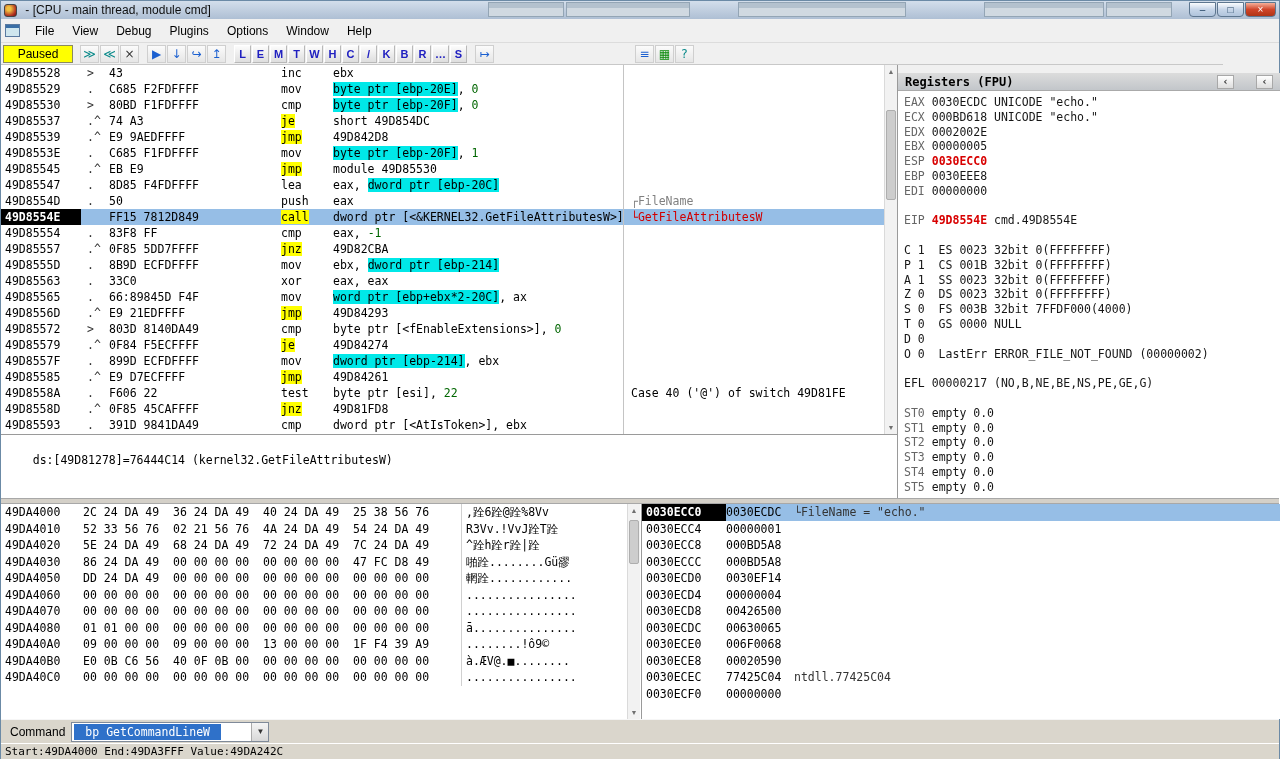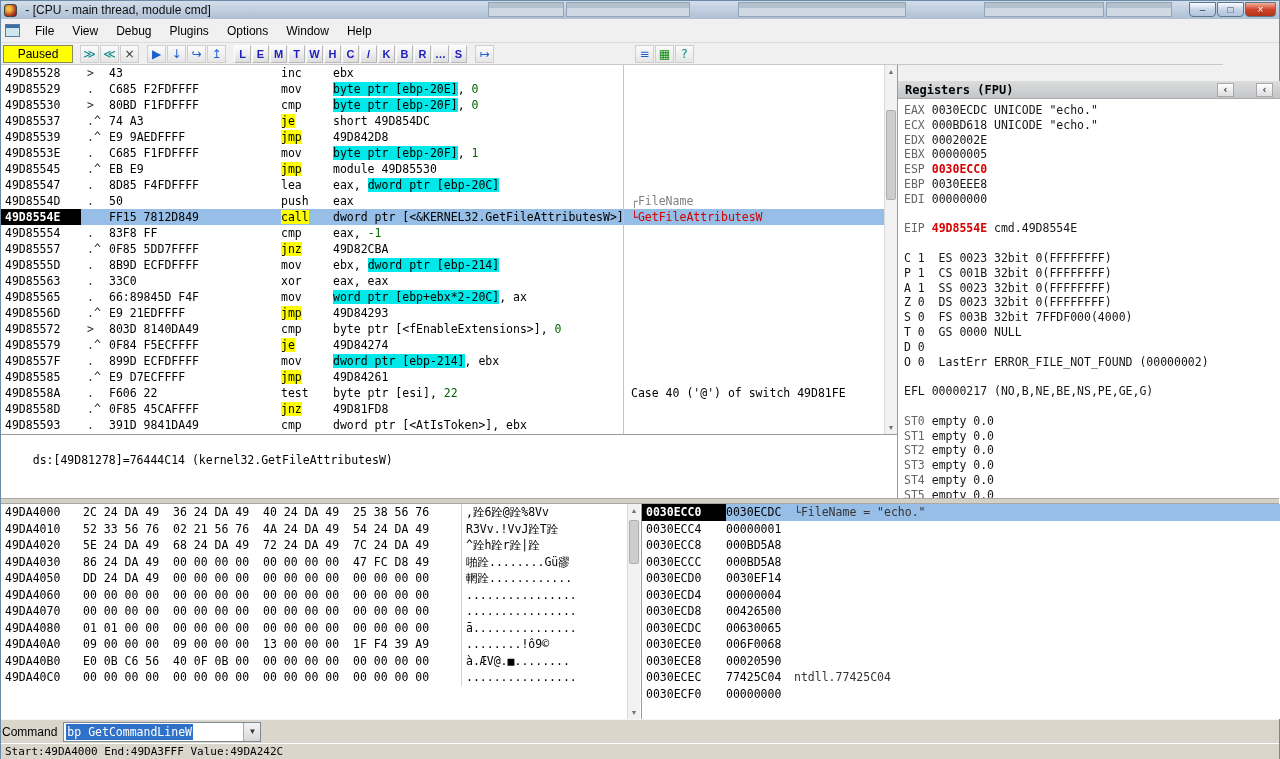--- a/index.html
+++ b/index.html
@@ -69,21 +69,21 @@
 
   
   .vscroll{position:absolute;width:13px;background:#f2f2f2;border-left:1px solid #dadada;z-index:3}
   .sarrow{position:absolute;left:0;width:12px;height:13px;text-align:center;font-size:7px;
     line-height:13px;color:#707070;background:#f2f2f2}
   .sarrow.down{bottom:0}
   .sthumb{position:absolute;left:1px;width:10px;background:#cdcdcd;border:1px solid #aeaeae;border-radius:2px}
 
   
   .vdiv{position:absolute;left:896px;top:64px;width:1px;height:433px;background:#9a9a9a}
-  .registers{position:absolute;left:897px;top:80px;width:383px;height:493px;background:#fff;overflow:hidden}
+  .registers{position:absolute;left:897px;top:72px;width:383px;height:493px;background:#fff;overflow:hidden}
   .reg-header{height:18px;background:linear-gradient(#dcdcdc,#c2c6ca);border-bottom:1px solid #aaa;
     display:flex;align-items:center;font-family:"DejaVu Sans Mono",monospace;font-size:12px;font-weight:bold;
     padding-left:7px;color:#000}
   .rh-btns{margin-left:auto;margin-right:8px;display:flex}
   .rh-btn{width:17px;height:14px;border:1px solid #a8a8a8;background:linear-gradient(#fff,#ddd);
     font-size:10px;line-height:12px;text-align:center;color:#333;margin-left:22px}
   #reg-lines{padding:4px 0 0 6px;font-family:"DejaVu Sans Mono",monospace;font-size:11.5px;line-height:14.8px}
   .reg-line{height:14.8px;white-space:pre}
   .r-n{color:#666}
   .r-v{color:#161616}
@@ -108,24 +108,24 @@
   .strow{height:16.5px;line-height:16.5px;white-space:pre}
   .strow.sel{background:#96bee6}
   .s-addr{display:inline-block;width:84px;padding-left:4px}
   .strow.sel .s-addr{background:#000;color:#fff;font-weight:bold}
   .s-val{display:inline-block;width:68px}
   .s-comm{color:#333}
 
   
   .cmdbar{position:absolute;left:0;top:718px;width:1278px;height:24px;background:#dad6cc;
     border-top:1px solid #f6f6f6;display:flex;align-items:center}
-  .cmd-label{font-size:12px;color:#000;margin:0 6px 0 1px}
+  .cmd-label{font-size:12px;color:#000;margin:0 6px 0 9px}
   .combo{width:198px;height:20px;background:#fff;border:1px solid #7f8a99;display:flex;align-items:center;position:relative}
   .combo-text{font-family:"DejaVu Sans Mono",monospace;font-size:11.5px;background:#2f71c9;color:#fff;
-    margin-left:2px;padding:1px 1px;white-space:pre}
+    margin-left:2px;padding:1px 11px;white-space:pre}
   .combo-btn{position:absolute;right:0;top:0;width:17px;height:18px;border-left:1px solid #aaa;
     background:linear-gradient(#f4f4f4,#d8d8d8);text-align:center;font-size:8px;line-height:18px;color:#333}
 
   
   .statusbar{position:absolute;left:0;top:742px;width:1278px;height:16px;background:#dad6cc;
     border-top:1px solid #fff;font-family:"DejaVu Sans Mono",monospace;font-size:11px;
     line-height:15px;padding-left:4px;color:#000}
 </style>
 </head>
 <body>

